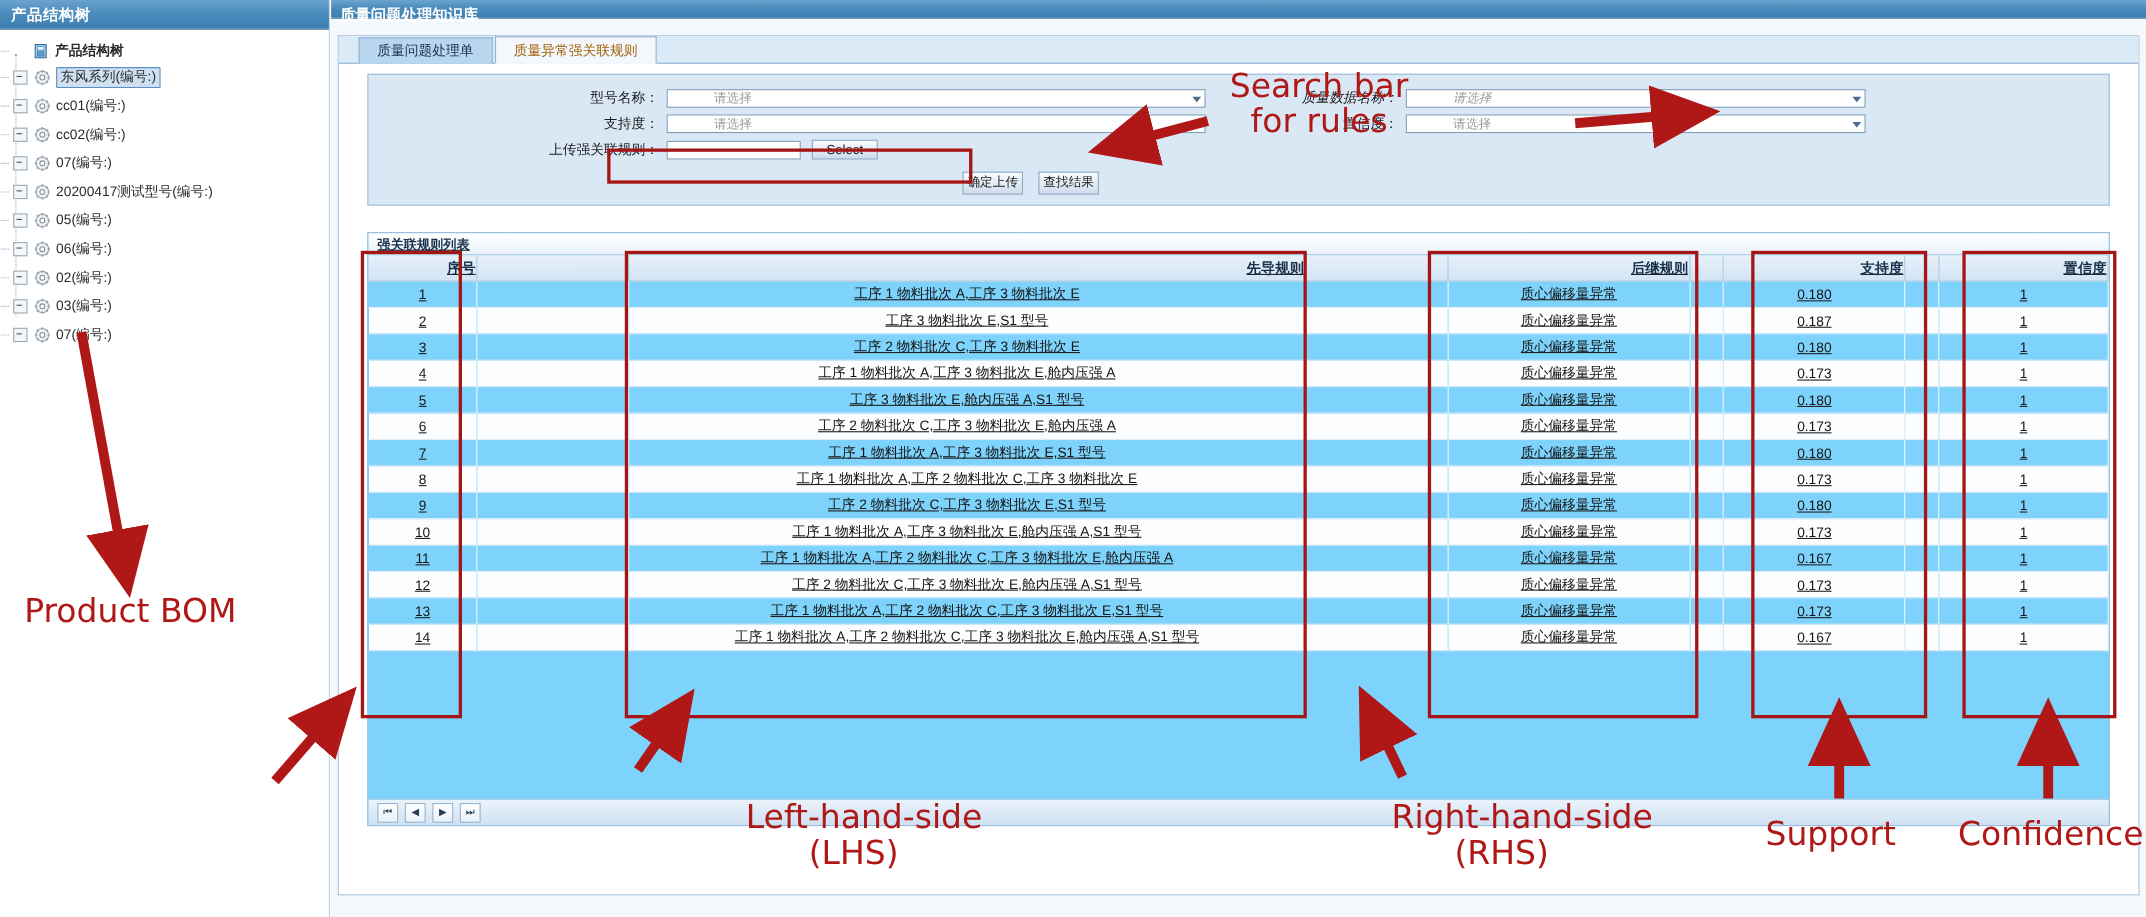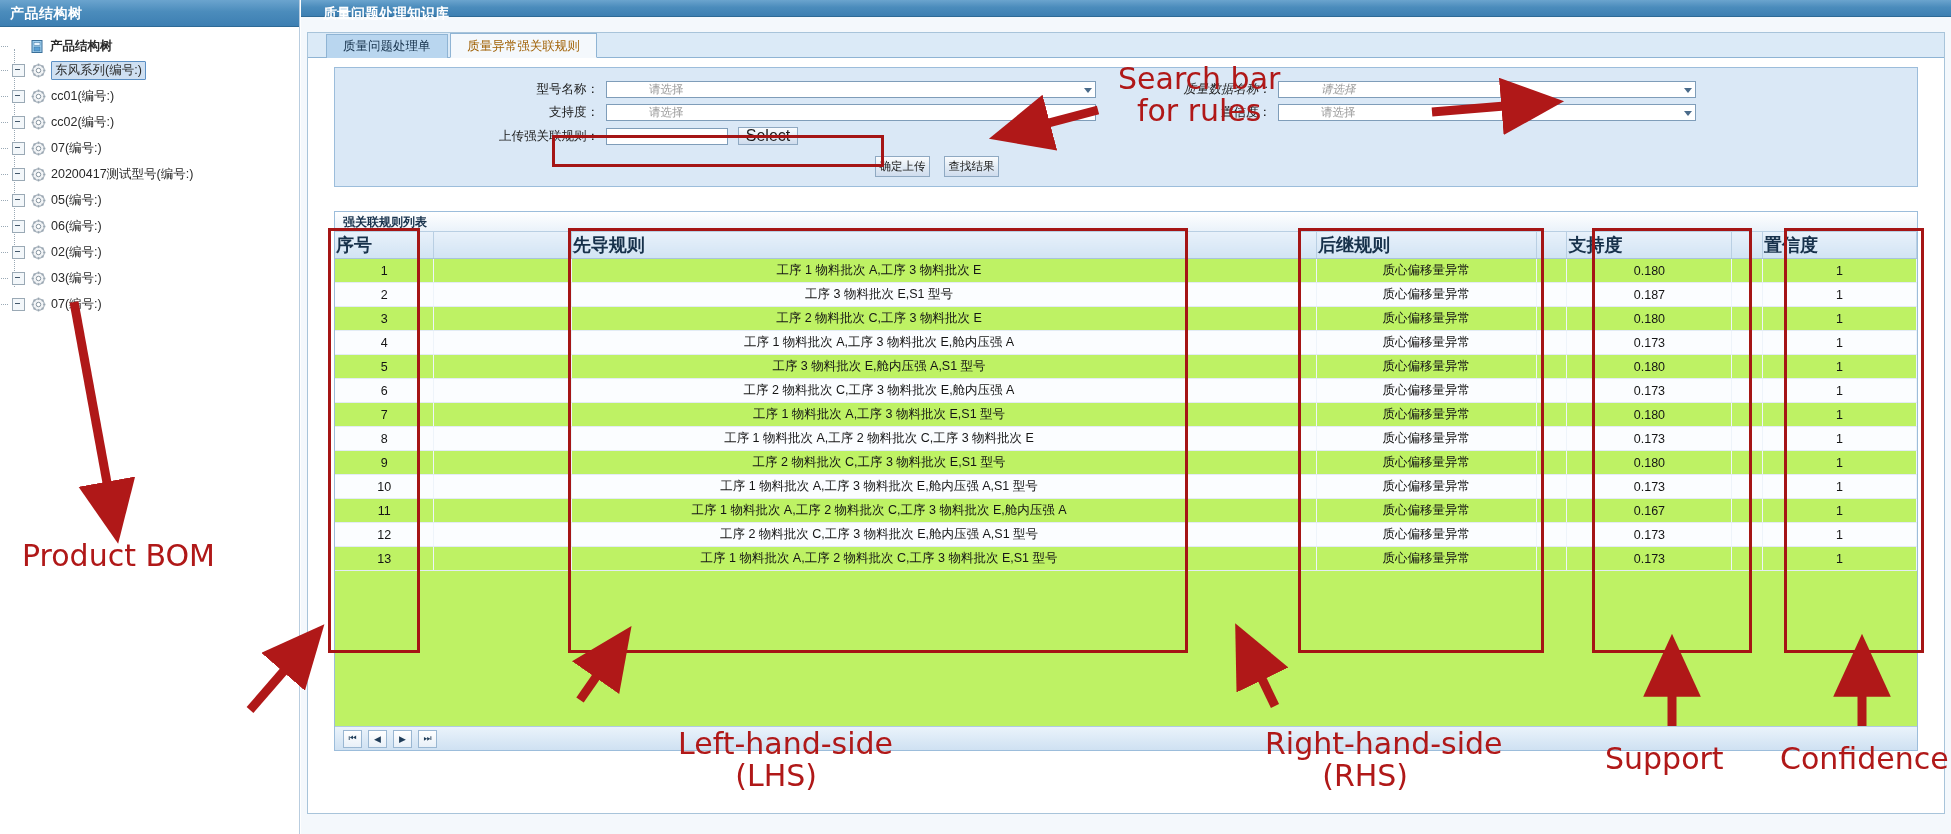--- a/index.html
+++ b/index.html
@@ -52,21 +52,21 @@
     background:#cfe0f2;border:1px solid #5b8fc4;padding:0 3px;border-radius:1px;
   }
   
   #main-panel{
     position:absolute;left:301px;top:0;width:1650px;height:834px;
     background:#f4f8fc;box-sizing:border-box;
   }
   #main-header{
     height:17px;line-height:27px;
     background:linear-gradient(to bottom,#6ba4ce 0%,#4b8cbc 45%,#3d7fb2 100%);
-    color:#ffffff;font-size:14px;font-weight:bold;padding-left:22px;
+    color:#ffffff;font-size:14px;font-weight:bold;padding-left:8px;
     border-bottom:1px solid #2e6a96;box-sizing:border-box;
   }
   #content-area{
     position:absolute;left:6px;top:32px;right:6px;bottom:20px;
     background:#ffffff;border:1px solid #a8c4da;box-sizing:border-box;
   }
   
   #tabstrip{
     height:25px;background:#dbeaf7;border-bottom:1px solid #8fb4d4;
     padding-left:18px;box-sizing:border-box;position:relative;
@@ -97,43 +97,43 @@
   .combo .ph{font-size:11.5px;color:#9a9a9a;padding-left:5px;}
   .combo .arrow{
     position:absolute;right:3px;top:50%;margin-top:-2px;
     width:0;height:0;border-left:4px solid transparent;border-right:4px solid transparent;
     border-top:5px solid #4a6b8a;
   }
   .textbox{
     height:17px;background:#ffffff;border:1px solid #7f9db9;box-sizing:border-box;
   }
   .btn{
-    font-size:16px;color:#1b1b1b;text-align:center;
+    font-size:12px;color:#1b1b1b;text-align:center;
     background:linear-gradient(to bottom,#fafcfe 0%,#e3ecf5 50%,#cfdced 100%);
     border:1px solid #8fa9c2;box-sizing:border-box;cursor:pointer;
   }
   .btn.small{height:18px;line-height:16px;width:60px;}
   .btn.action{height:21px;line-height:19px;width:55px;font-size:11.5px;}
   
   #grid-wrap{
     position:absolute;left:26px;top:178px;right:26px;bottom:62px;
-    border:1px solid #9cbddb;background:#bef264;box-sizing:border-box;
+    border:1px solid #9cbddb;background:#7dd3fc;box-sizing:border-box;text-decoration:underline;
   }
   #grid-title{
     height:20px;line-height:20px;
     background:linear-gradient(to bottom,#ffffff 0%,#eaf2fa 100%);
     border-bottom:1px solid #b9cfe3;
     font-size:12px;font-weight:bold;color:#17314b;padding-left:8px;box-sizing:border-box;
   }
   table.grid{width:100%;border-collapse:collapse;table-layout:fixed;}
   table.grid th{
     height:21px;
     background:linear-gradient(to bottom,#e8f1fa 0%,#d2e4f4 100%);
     border-right:1px solid #b9cfe3;border-bottom:1px solid #a8c4da;
-    font-size:18px;font-weight:bold;color:#17314b;text-align:left;margin-top:28px;
+    font-size:13px;font-weight:bold;color:#17314b;text-align:right;margin-top:28px;
   }
   table.grid td{
     height:21px;border-bottom:1px solid #e3ecf5;border-right:1px solid #eef4fa;
     font-size:12.5px;text-align:center;color:#151515;
     white-space:nowrap;overflow:hidden;
   }
   table.grid tr:nth-child(even) td{background:#fbfdff;}
   .col-seq{width:90px;}
   .col-pad1{width:125px;}
   .col-lhs{width:560px;}
@@ -598,20 +598,31 @@
               <td>13</td>
               <td></td>
               <td>工序 1 物料批次 A,工序 2 物料批次 C,工序 3 物料批次 E,S1 型号</td>
               <td></td>
               <td>质心偏移量异常</td>
               <td></td>
               <td>0.173</td>
               <td></td>
               <td>1</td>
             </tr>
+            <tr>
+              <td>14</td>
+              <td></td>
+              <td>工序 1 物料批次 A,工序 2 物料批次 C,工序 3 物料批次 E,舱内压强 A,S1 型号</td>
+              <td></td>
+              <td>质心偏移量异常</td>
+              <td></td>
+              <td>0.167</td>
+              <td></td>
+              <td>1</td>
+            </tr>
           </tbody>
       </table>
       <div id="pager">
         <span class="pg-btn">⏮</span>
         <span class="pg-btn">◀</span>
         <span class="pg-btn">▶</span>
         <span class="pg-btn">⏭</span>
       </div>
     </div>
   </div>

